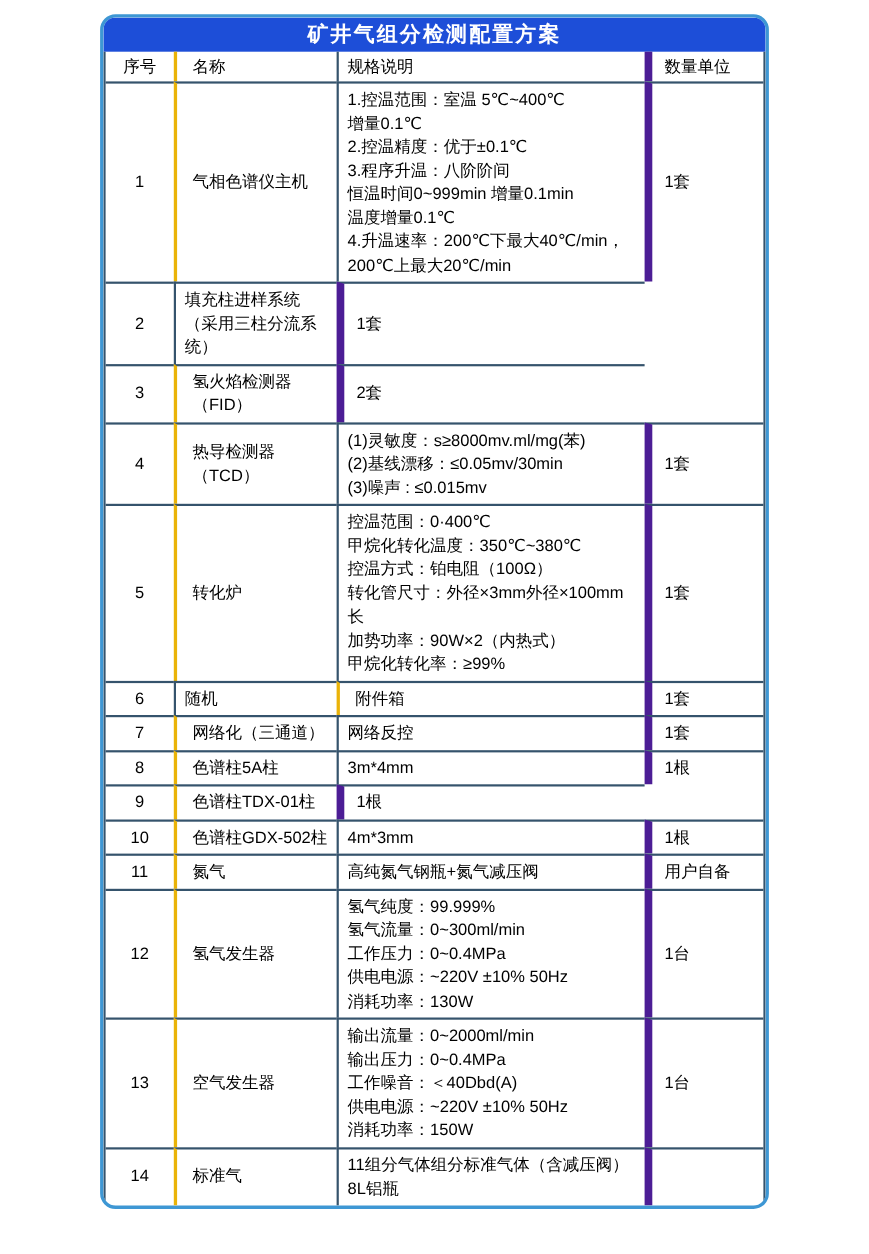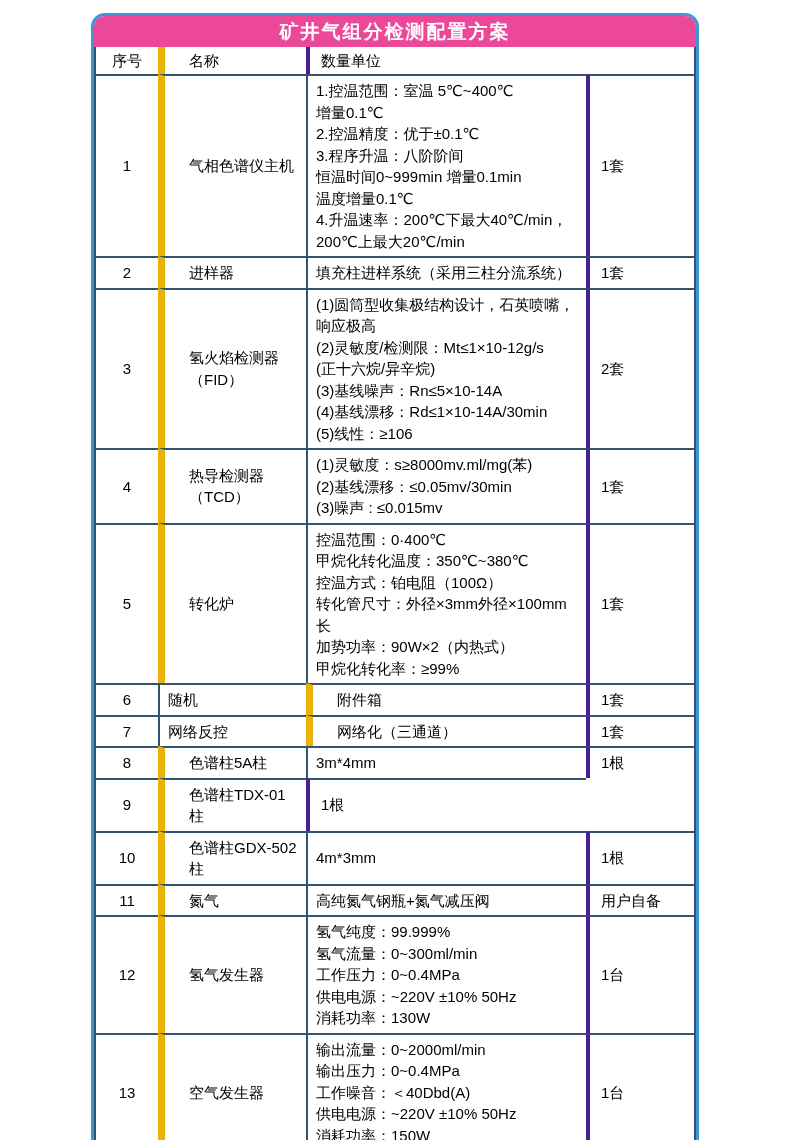--- a/index.html
+++ b/index.html
@@ -19,21 +19,21 @@
   .table-card {
     width: 608px;
     margin: 0 auto;
     border: 3px solid #3e97d4;
     border-radius: 14px;
     overflow: hidden;
     background: #ffffff;
     box-sizing: border-box;
   }
   .title-bar {
-    background: #ec4899;
+    background: #1d4ed8;
     color: #ffffff;
     font-weight: bold;
     font-size: 19px;
     letter-spacing: 2px;
     text-align: center;
     height: 31px;
     line-height: 31px;
   }
   .tbody {
     border-left: 2px solid #35536c;
@@ -50,70 +50,63 @@
     display: flex;
     align-items: center;
     box-sizing: border-box;
     min-height: 30px;
     padding: 4px 6px;
     font-size: 15px;
     line-height: 21.5px;
     color: #000000;
   }
   .cell.c-no { justify-content: center; padding: 4px 2px; }
-  .cell.c-name { border-left: 7px solid #eab308; padding-left: 24px; }
+  .cell.c-name { border-left: 3px solid #eab308; padding-left: 14px; }
   .cell.c-spec { border-left: 2px solid #35536c; padding-left: 8px; white-space: pre-line; }
-  .cell.c-qty { border-left: 4px solid #4c1d95; padding-left: 11px; }
+  .cell.c-qty { border-left: 7px solid #4c1d95; padding-left: 11px; }
   .header-row .cell { min-height: 27px; padding-top: 2px; padding-bottom: 2px; }
 </style>
 </head>
 <body>
 
 <div class="page">
   <div class="table-card">
     <div class="title-bar">矿井气组分检测配置方案</div>
     <div class="tbody">
 
       <div class="grid-row header-row">
         <div class="cell c-no">序号</div>
         <div class="cell c-name">名称</div>
+        <div class="cell c-spec">规格说明</div>
         <div class="cell c-qty">数量单位</div>
       </div>
 
       <div class="grid-row">
         <div class="cell c-no">1</div>
         <div class="cell c-name">气相色谱仪主机</div>
         <div class="cell c-spec">1.控温范围：室温 5℃~400℃
 增量0.1℃
 2.控温精度：优于±0.1℃
 3.程序升温：八阶阶间
 恒温时间0~999min 增量0.1min
 温度增量0.1℃
 4.升温速率：200℃下最大40℃/min，
 200℃上最大20℃/min</div>
         <div class="cell c-qty">1套</div>
       </div>
 
       <div class="grid-row">
         <div class="cell c-no">2</div>
-        <div class="cell c-name">进样器</div>
         <div class="cell c-spec">填充柱进样系统（采用三柱分流系统）</div>
         <div class="cell c-qty">1套</div>
       </div>
 
       <div class="grid-row">
         <div class="cell c-no">3</div>
         <div class="cell c-name">氢火焰检测器（FID）</div>
-        <div class="cell c-spec">(1)圆筒型收集极结构设计，石英喷嘴，
-响应极高
-(2)灵敏度/检测限：Mt≤1×10-12g/s
-(正十六烷/异辛烷)
-(3)基线噪声：Rn≤5×10-14A
-(4)基线漂移：Rd≤1×10-14A/30min
-(5)线性：≥106</div>
         <div class="cell c-qty">2套</div>
       </div>
 
       <div class="grid-row">
         <div class="cell c-no">4</div>
         <div class="cell c-name">热导检测器（TCD）</div>
         <div class="cell c-spec">(1)灵敏度：s≥8000mv.ml/mg(苯)
 (2)基线漂移：≤0.05mv/30min
 (3)噪声 : ≤0.015mv</div>
         <div class="cell c-qty">1套</div>
@@ -133,22 +126,22 @@
 
       <div class="grid-row">
         <div class="cell c-no">6</div>
         <div class="cell c-spec">随机</div>
         <div class="cell c-name">附件箱</div>
         <div class="cell c-qty">1套</div>
       </div>
 
       <div class="grid-row">
         <div class="cell c-no">7</div>
+        <div class="cell c-name">网络化（三通道）</div>
         <div class="cell c-spec">网络反控</div>
-        <div class="cell c-name">网络化（三通道）</div>
         <div class="cell c-qty">1套</div>
       </div>
 
       <div class="grid-row">
         <div class="cell c-no">8</div>
         <div class="cell c-name">色谱柱5A柱</div>
         <div class="cell c-spec">3m*4mm</div>
         <div class="cell c-qty">1根</div>
       </div>
 

